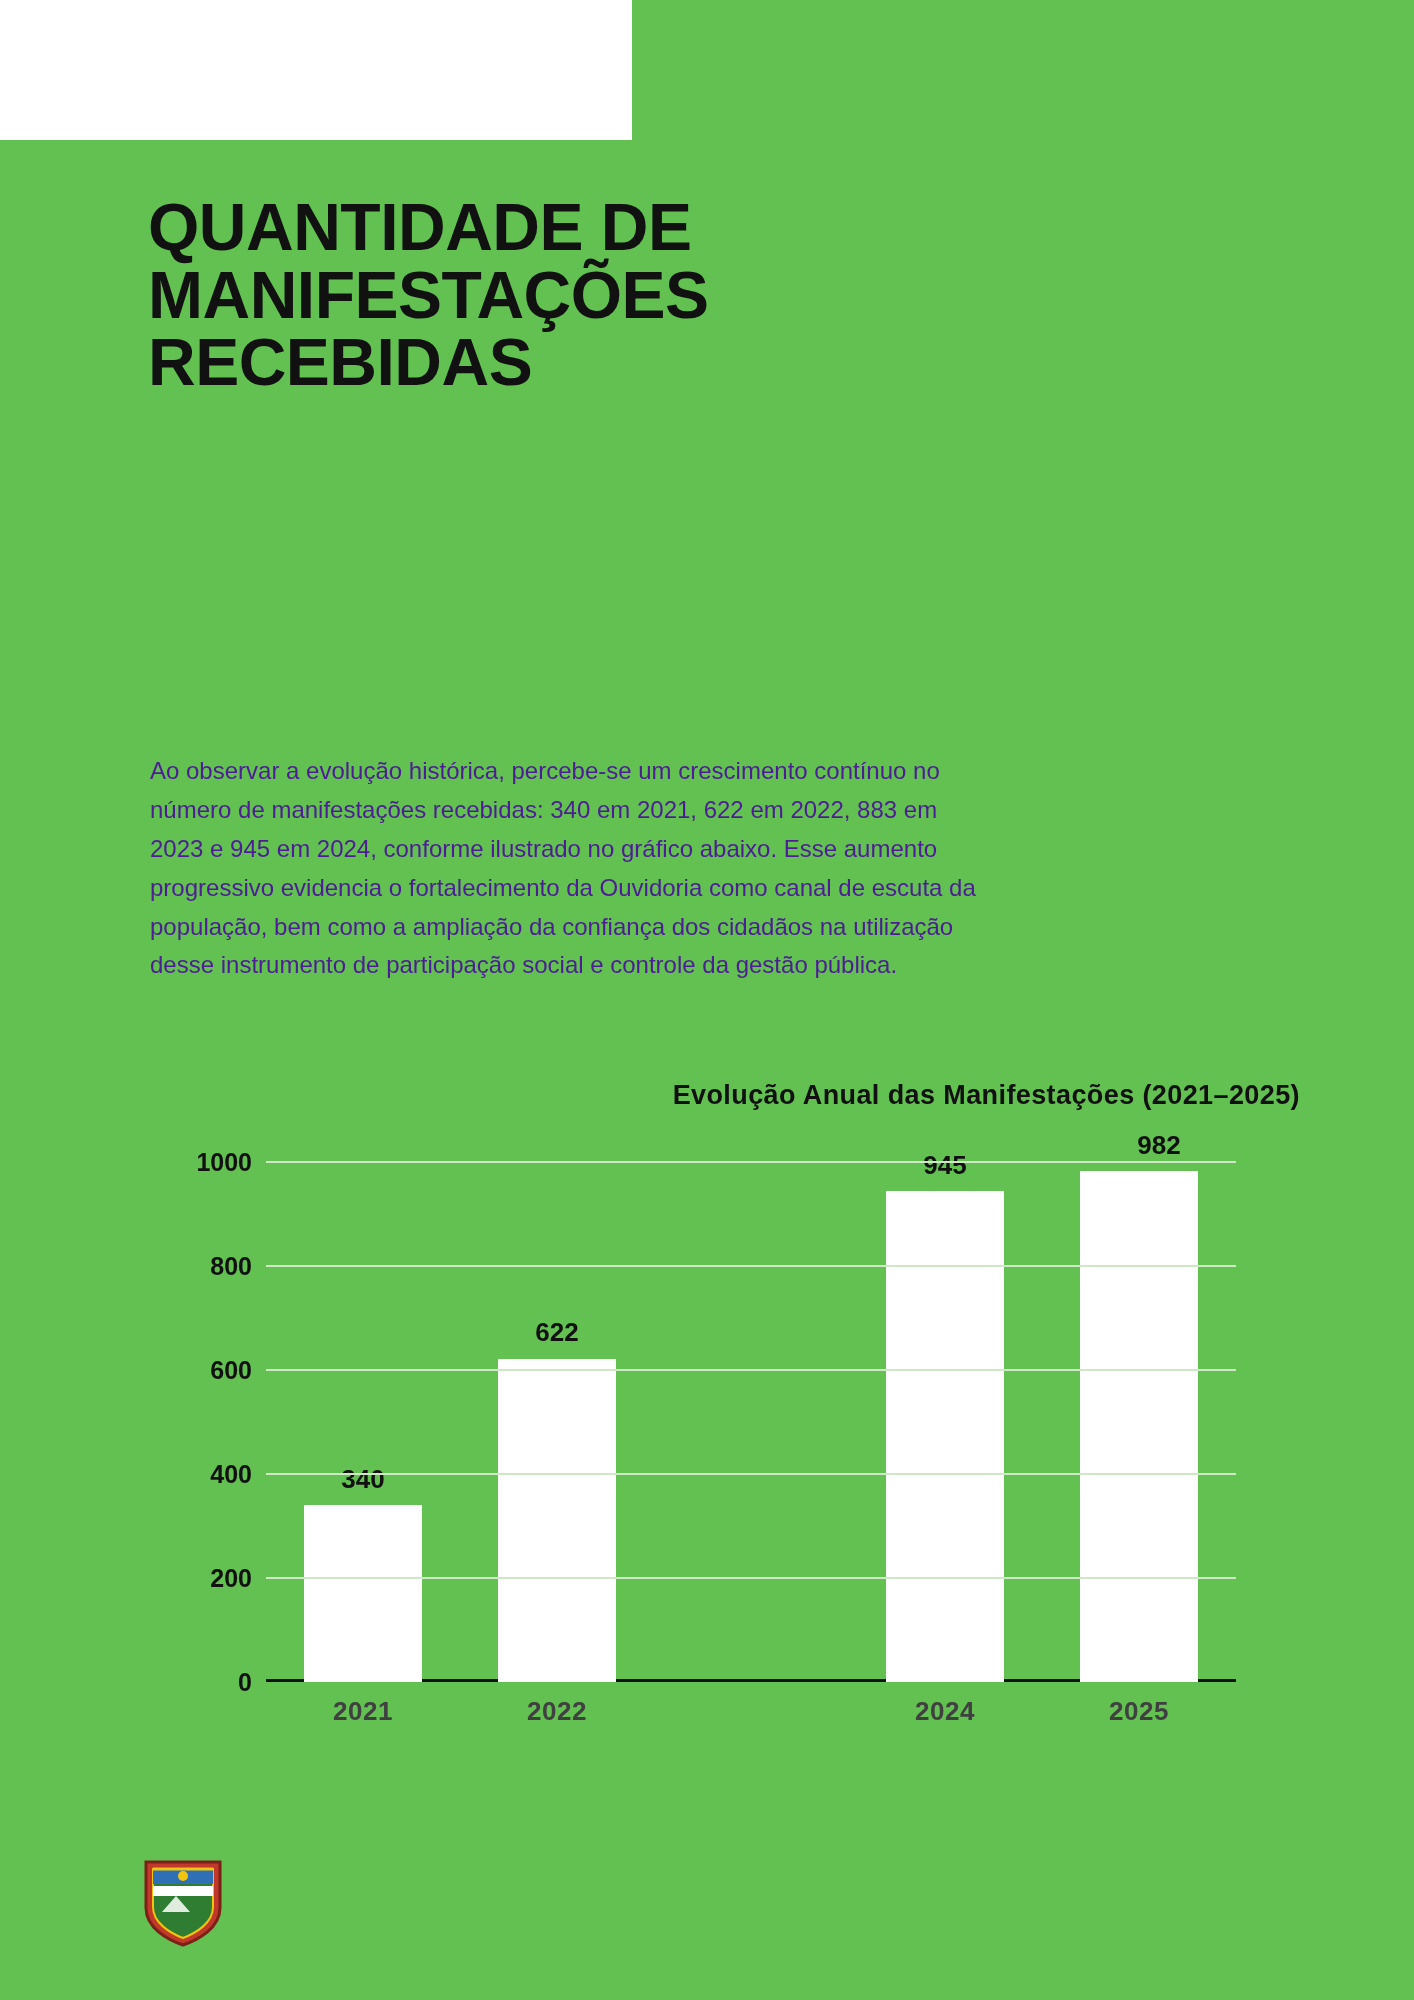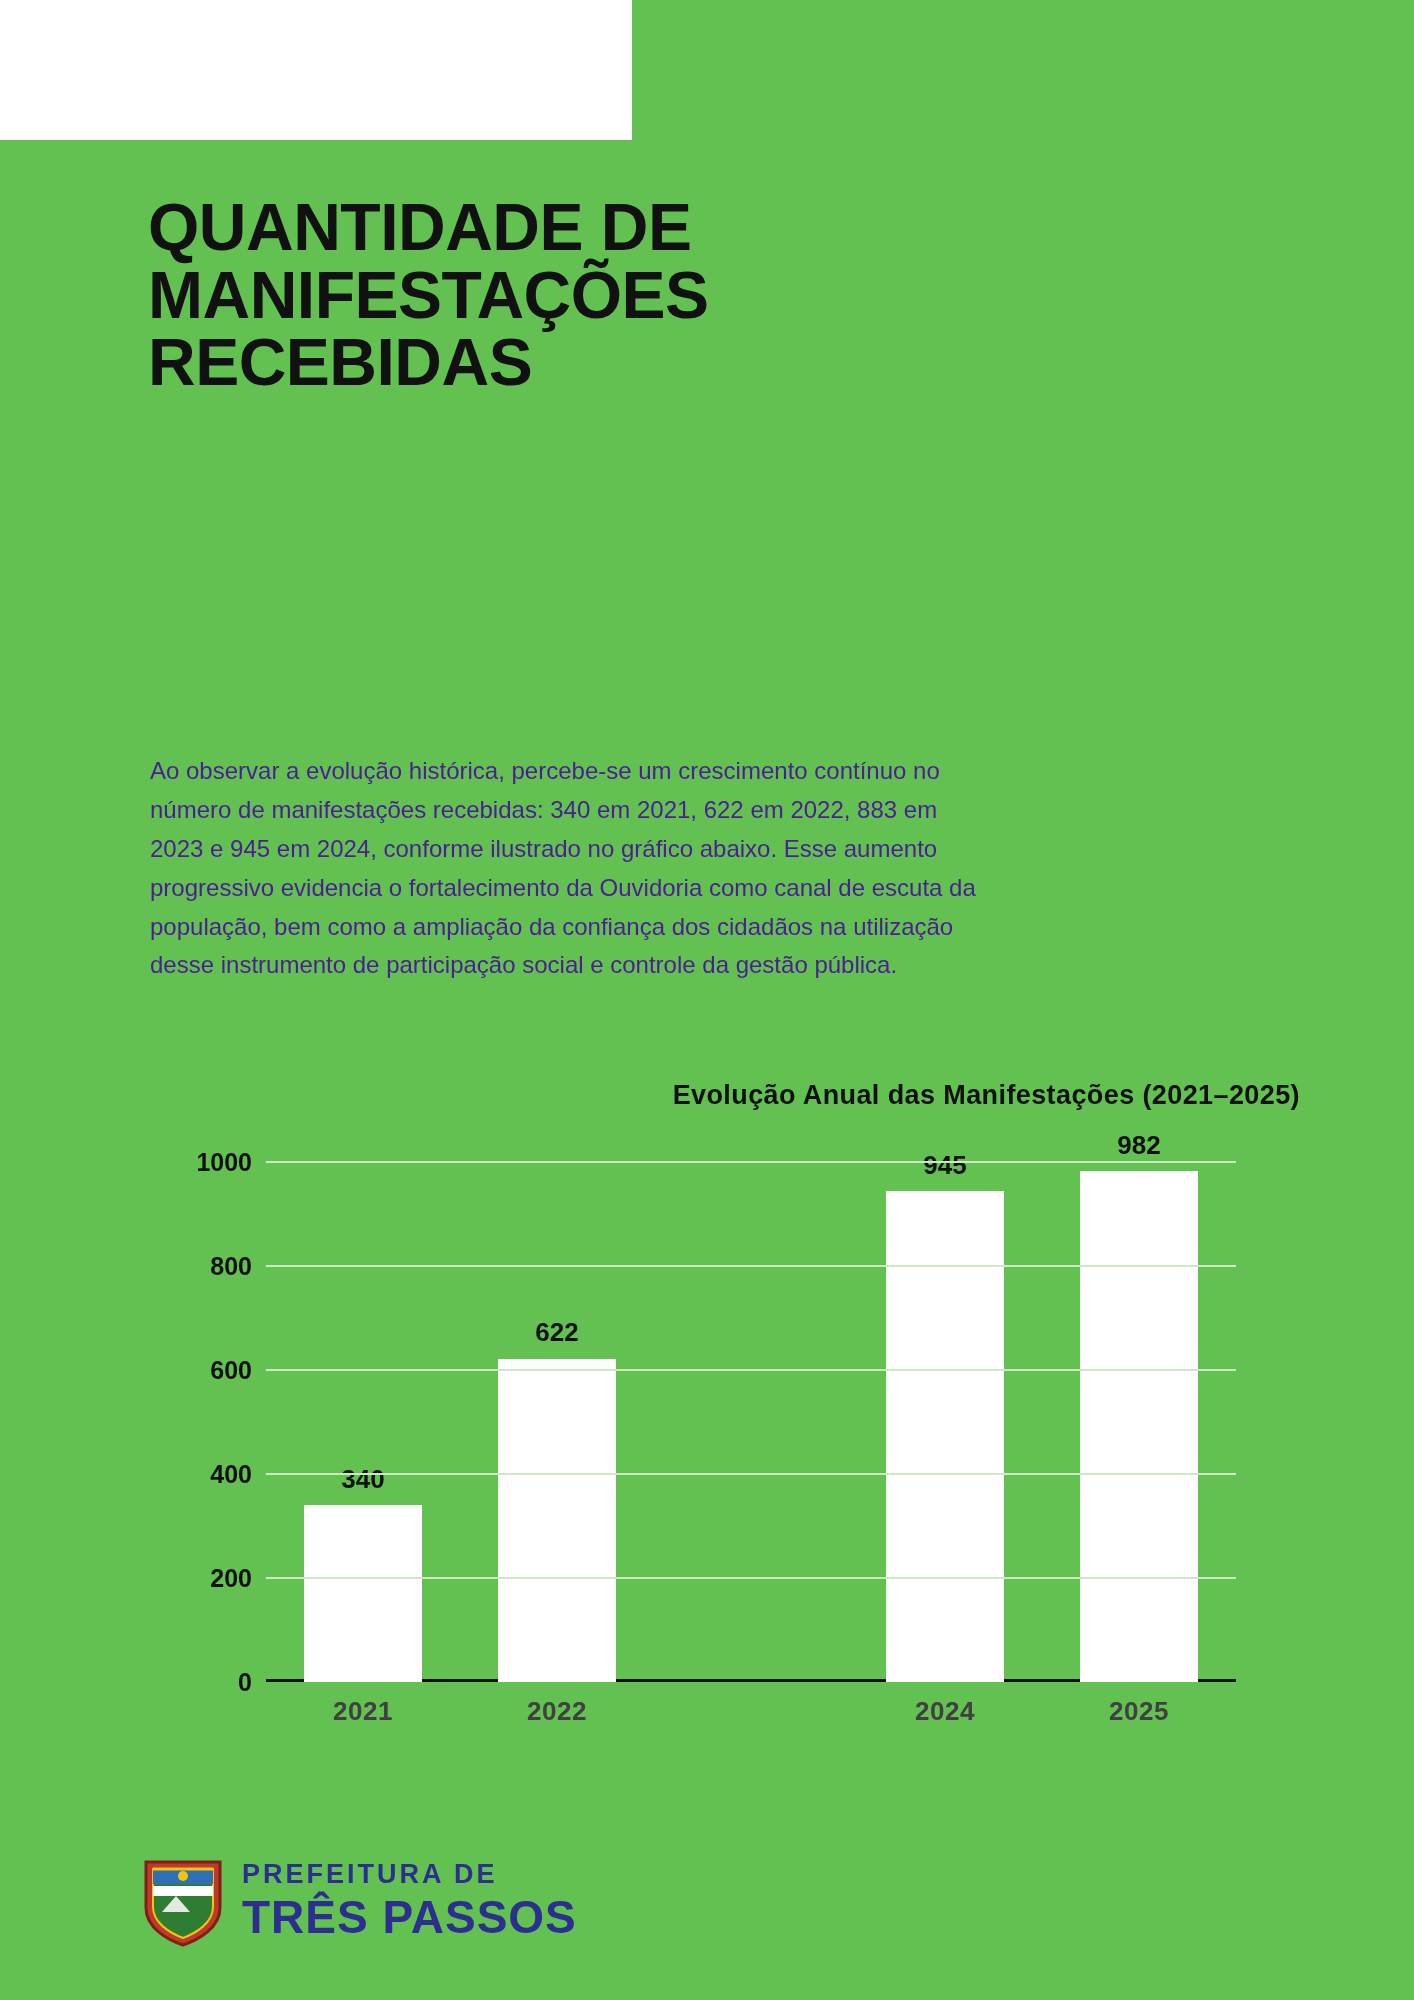--- a/index.html
+++ b/index.html
@@ -235,21 +235,21 @@
               <div class="bar-value" style="bottom: 334px;">622</div>
               <div class="xlabel">2022</div>
             </div>
             <div class="bar-slot" style="left: 582px;">
               <div class="bar" style="height: 491.4px; background: rgb(255, 255, 255);"></div>
               <div class="bar-value" style="bottom: 501.4px;">945</div>
               <div class="xlabel">2024</div>
             </div>
             <div class="bar-slot" style="left: 776px;">
               <div class="bar" style="height: 510.64px; background: rgb(255, 255, 255);"></div>
-              <div class="bar-value" style="bottom: 520.64px;">982</div>
+              <div class="bar-value" style="bottom: 520.64px; margin-left: 20px;">982</div>
               <div class="xlabel">2025</div>
             </div>
           </div>
       <div class="ytick" style="top: 520px;">0</div>
           <div class="gridline" style="top: 415px;"></div>
           <div class="ytick" style="top: 416px;">200</div>
           <div class="gridline" style="top: 311px;"></div>
           <div class="ytick" style="top: 312px;">400</div>
           <div class="gridline" style="top: 207px;"></div>
           <div class="ytick" style="top: 208px;">600</div>
@@ -267,20 +267,16 @@
         <svg viewBox="0 0 86 96" width="86" height="96" aria-hidden="true">
           <path d="M6 10 H80 V56 C80 76 58 88 43 93 C28 88 6 76 6 56 Z" fill="#c0392b" stroke="#7d2018" stroke-width="3"></path>
           <path d="M13 17 H73 V55 C73 71 56 81 43 86 C30 81 13 71 13 55 Z" fill="#2e7d32" stroke="#f1c40f" stroke-width="2"></path>
           <path d="M13 17 H73 V32 H13 Z" fill="#2f6fb5"></path>
           <path d="M13 34 H73 V44 H13 Z" fill="#ffffff"></path>
           <circle cx="43" cy="24" r="5" fill="#f1c40f"></circle>
           <path d="M22 60 L36 44 L50 60 Z" fill="#ffffff" opacity="0.85"></path>
           <path d="M13 17 H73" stroke="#f1c40f" stroke-width="3"></path>
         </svg>
       </div>
-      <div class="logo-text">
-        <div class="logo-line1">PREFEITURA DE</div>
-        <div class="logo-line2">TRÊS PASSOS</div>
-      </div>
     </div>
   </div>
 
 </div>
 
 </body></html>

